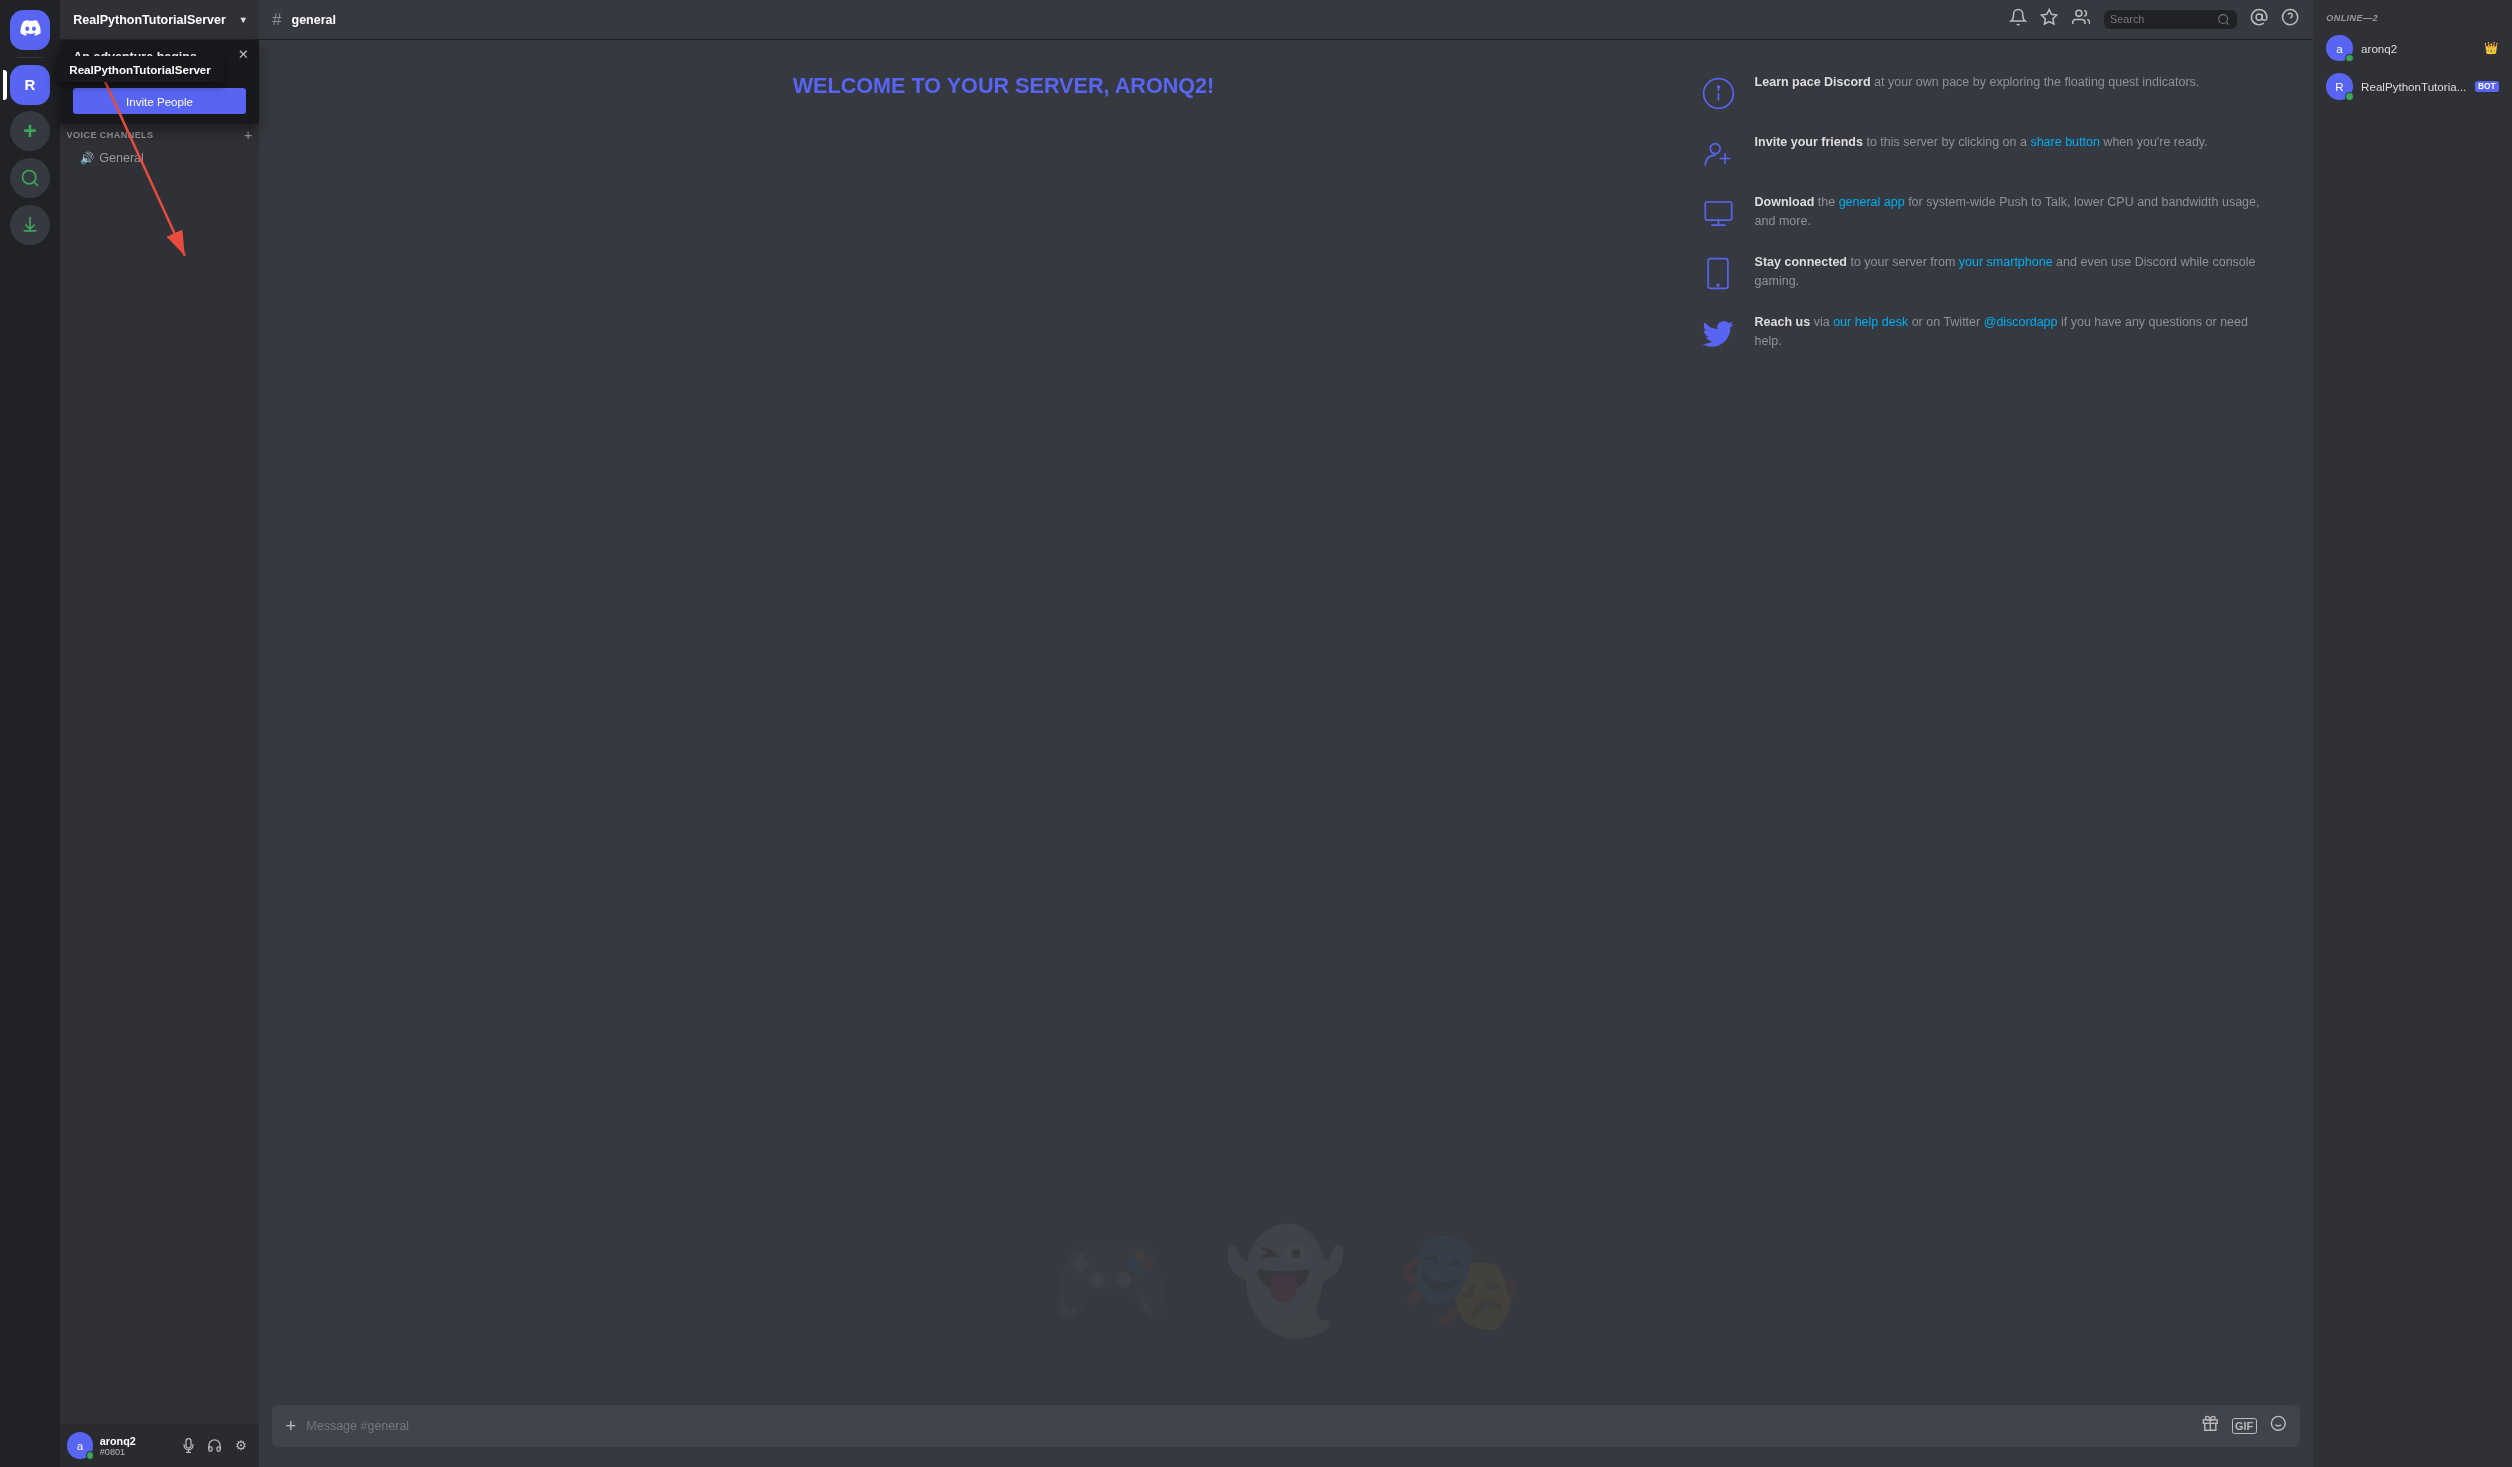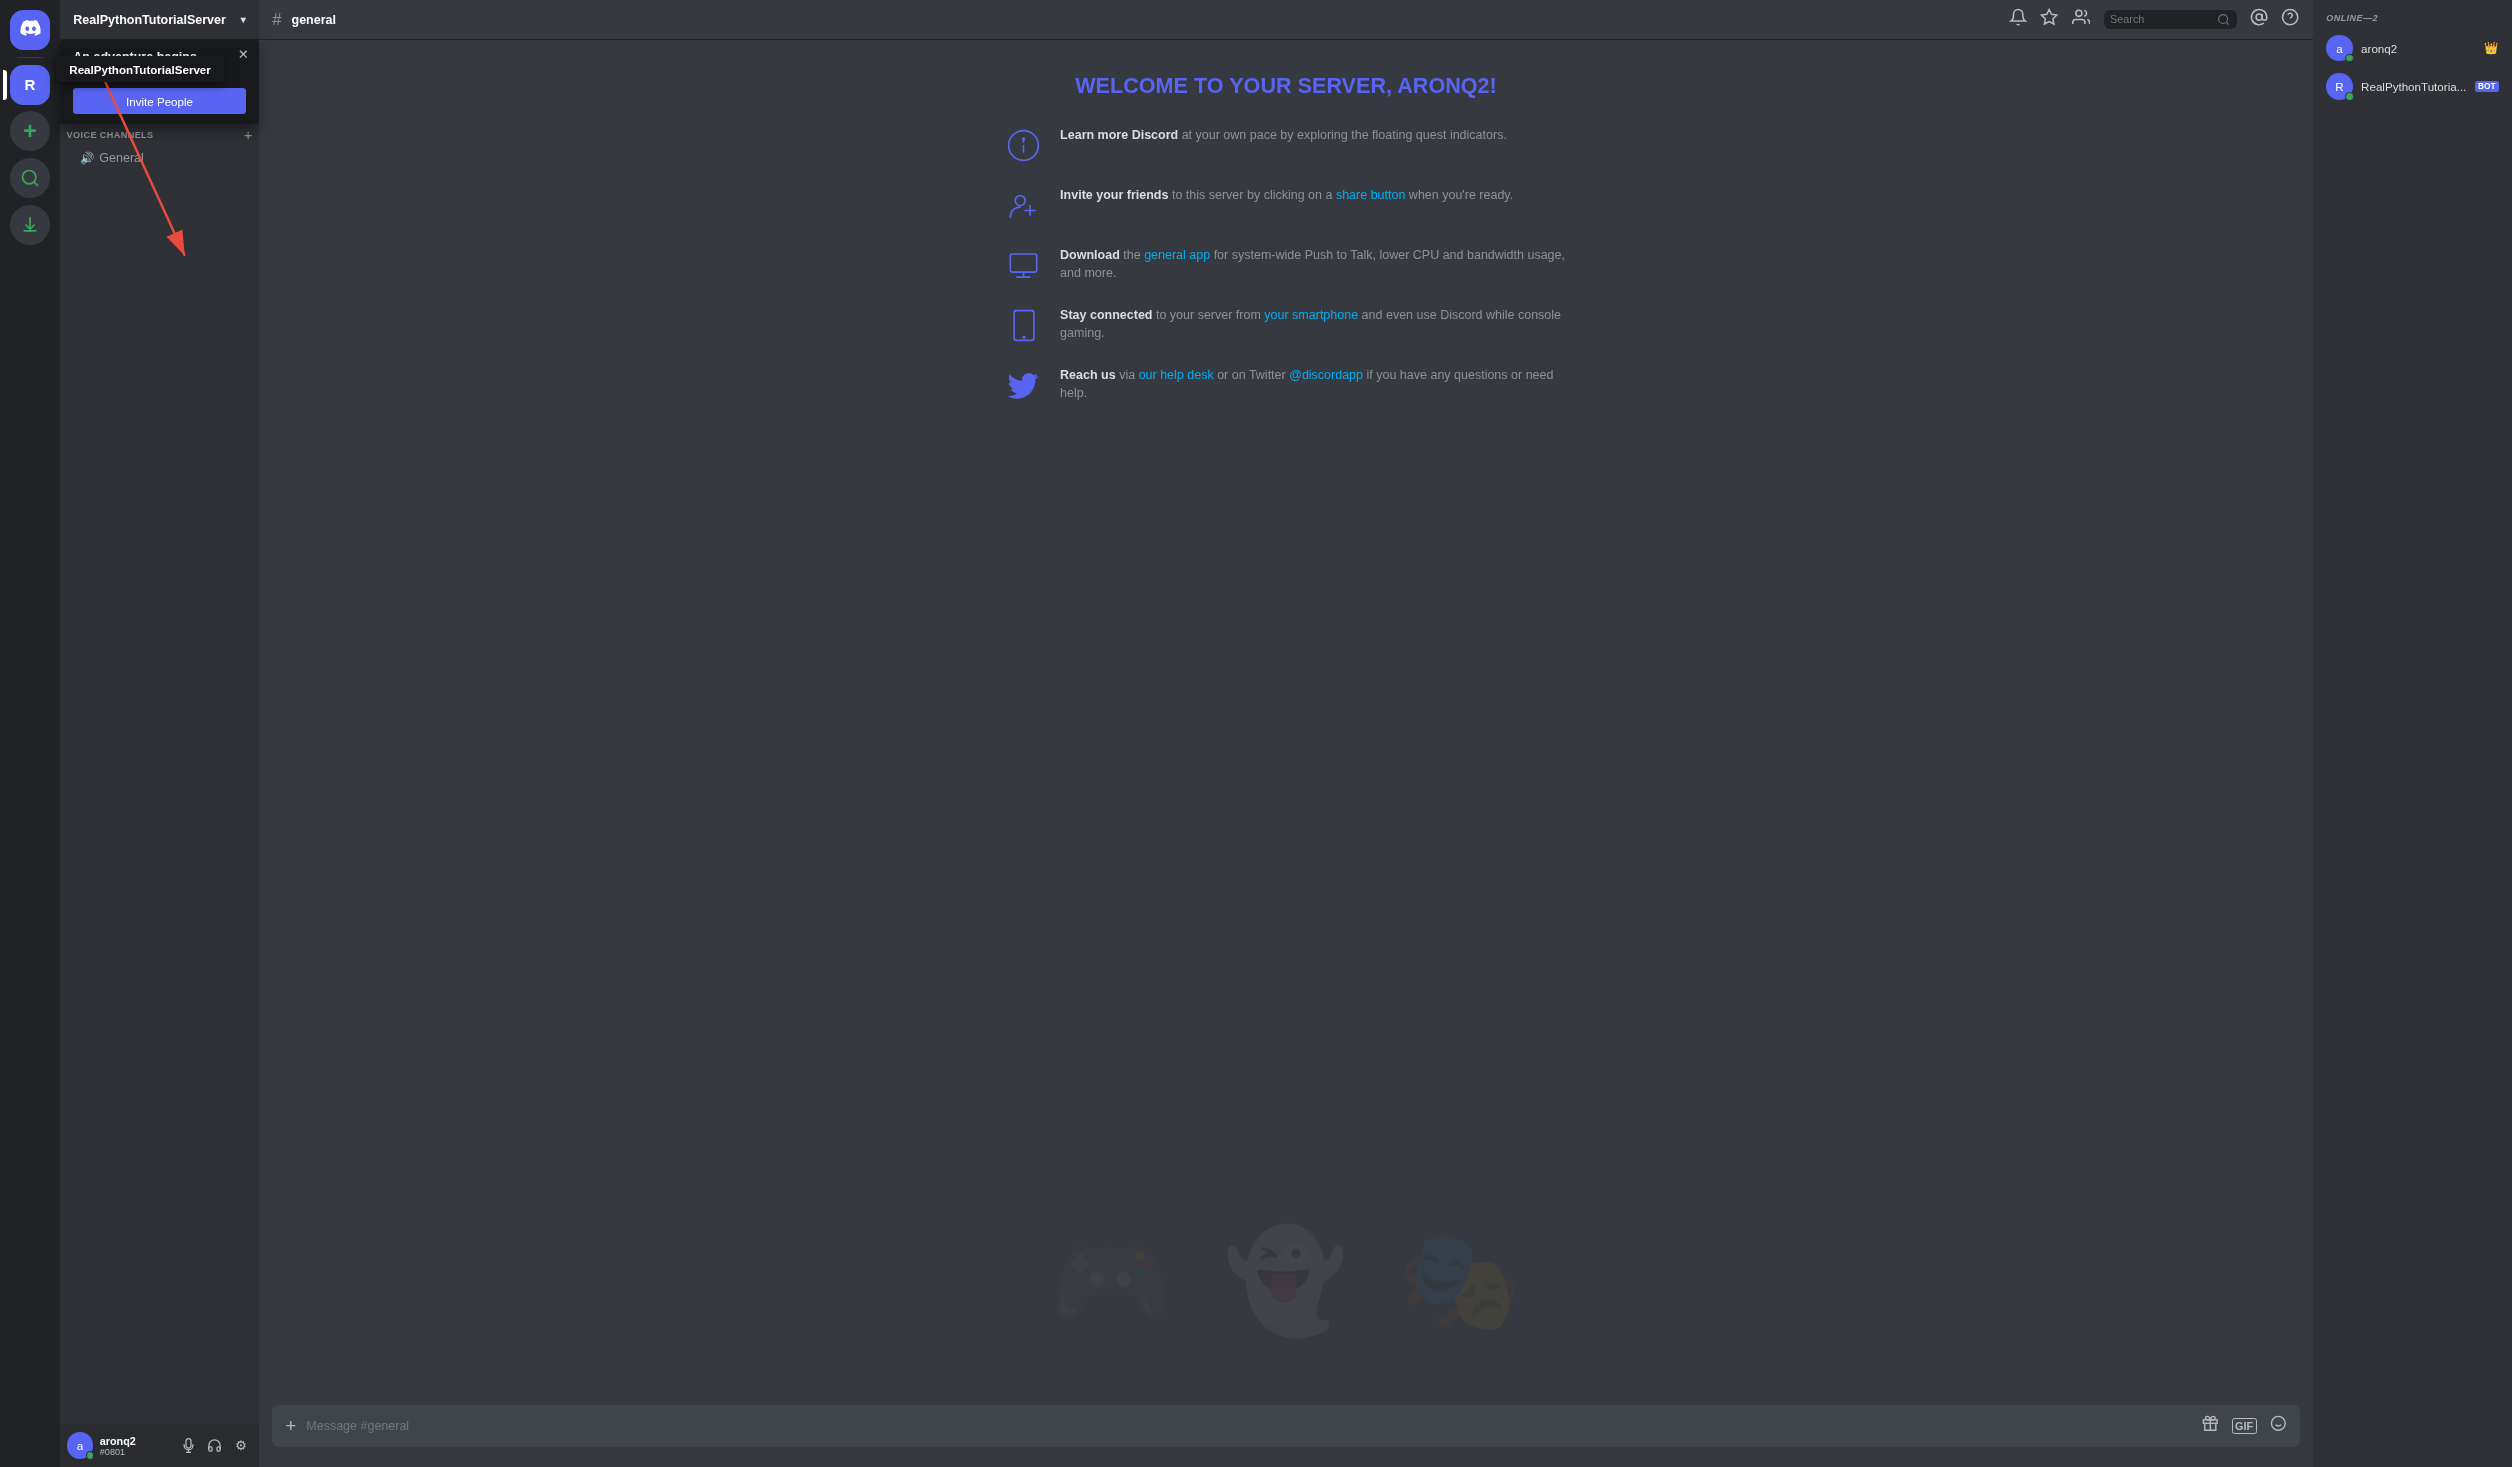--- a/index.html
+++ b/index.html
@@ -331,21 +331,21 @@
       font-size: 10.8px;
       flex: 1;
     }
 
     
     .welcome-area {
       flex: 1;
       overflow-y: auto;
       padding: 33px 50px;
       display: flex;
-      flex-direction: column;
+      flex-direction: row;
       align-items: flex-start;
       position: relative;
     }
     .welcome-title {
       color: #5865f2;
       font-size: 21.6px;
       font-weight: 700;
       text-align: center;
       width: 100%;
       margin-bottom: 26.6px;
@@ -709,21 +709,21 @@
 
       <div class="welcome-item">
         <div class="welcome-item-icon">
           <svg width="33" height="33" viewBox="0 0 40 40" fill="none">
             <circle cx="20" cy="20" r="18" stroke="#5865f2" stroke-width="2" fill="none"></circle>
             <path d="M20 12v4M20 20v8" stroke="#5865f2" stroke-width="2" stroke-linecap="round"></path>
             <circle cx="20" cy="12" r="2" fill="#5865f2"></circle>
           </svg>
         </div>
         <div class="welcome-item-text">
-          <strong>Learn more Discord</strong> at your own pace by exploring the floating quest indicators.
+          <strong>Learn pace Discord</strong> at your own pace by exploring the floating quest indicators.
         </div>
       </div>
 
       <div class="welcome-item">
         <div class="welcome-item-icon">
           <svg width="33" height="33" viewBox="0 0 40 40" fill="none">
             <circle cx="16" cy="14" r="6" stroke="#5865f2" stroke-width="2" fill="none"></circle>
             <path d="M4 34c0-7 5-12 12-12" stroke="#5865f2" stroke-width="2" stroke-linecap="round" fill="none"></path>
             <line x1="28" y1="20" x2="28" y2="32" stroke="#5865f2" stroke-width="2" stroke-linecap="round"></line>
             <line x1="22" y1="26" x2="34" y2="26" stroke="#5865f2" stroke-width="2" stroke-linecap="round"></line>

